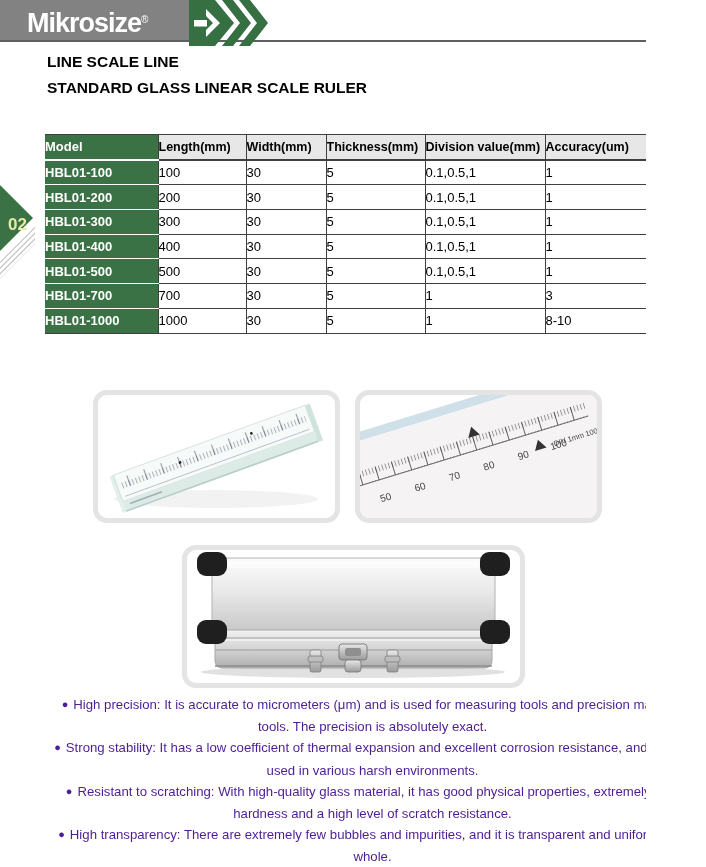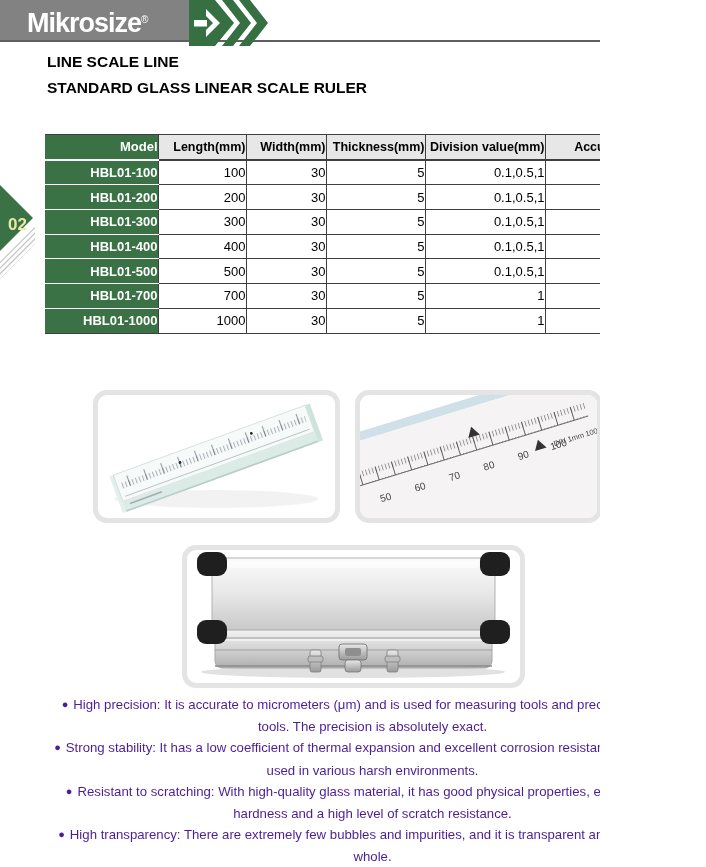--- a/index.html
+++ b/index.html
@@ -1,33 +1,33 @@
 <!DOCTYPE html>
 <html><head>
 <meta charset="utf-8">
 <style>
   html,body{margin:0;padding:0;background:#fff;}
   .page{
     position:relative;width:600px;height:867px;background:#ffffff;
-    font-family:"Liberation Sans","DejaVu Sans",sans-serif;overflow:hidden;
+    font-family:"Liberation Sans","DejaVu Sans",sans-serif;overflow:hidden;padding-left:46px;
   }
   
   .brand-bar{position:absolute;left:0;top:0;width:190px;height:40px;background:#828282;z-index:2;}
   .logo{display:block;padding-left:27px;line-height:40px;color:#fff;font-size:27px;font-weight:bold;letter-spacing:-1px;white-space:nowrap;}
   .logo sup{font-size:10px;font-weight:normal;vertical-align:9px;letter-spacing:0;}
   .chevrons{position:absolute;left:189px;top:0;z-index:3;}
   .top-rule{position:absolute;left:0;top:40px;width:706px;height:2px;background:#5f5f5f;z-index:1;}
   
   .marker{position:absolute;left:0;top:160px;z-index:1;}
   
   .titles{position:absolute;left:47px;top:49px;color:#000;}
   .titles div{font-size:15.5px;font-weight:bold;line-height:25.5px;letter-spacing:0;}
   
   table.spec{position:absolute;left:45px;top:134px;width:613px;border-collapse:collapse;table-layout:fixed;font-size:13px;color:#000;}
-  table.spec th,table.spec td{border:1px solid #3f3f3f;text-align:right;padding:0;height:23.7px;overflow:hidden;white-space:nowrap;}
+  table.spec th,table.spec td{border:1px solid #3f3f3f;text-align:left;padding:0;height:23.7px;overflow:hidden;white-space:nowrap;}
   table.spec thead th{background:#e7e7e7;font-weight:bold;font-size:12.5px;border-bottom-width:2px;}
   table.spec thead th.model-head{background:#3a7245;color:#fff;font-weight:bold;font-size:13px;border-left:none;border-bottom:2px solid #fff;}
   table.spec tbody th.model-cell{background:#3a7245;color:#fff;font-weight:bold;border-left:none;border-top:1px solid #fff;border-bottom:1px solid #fff;}
   table.spec tbody tr:last-child th.model-cell{border-bottom:1px solid #3f3f3f;}
   
   .card{position:absolute;background:#fff;border:5px solid #e4e4e4;border-radius:14px;overflow:hidden;margin:0;padding:0;}
   .card-ruler{left:93px;top:390px;width:237px;height:123px;}
   .card-closeup{left:355px;top:390px;width:237px;height:123px;}
   .card-case{left:182px;top:545px;width:333px;height:133px;}
   .card svg{display:block;}

